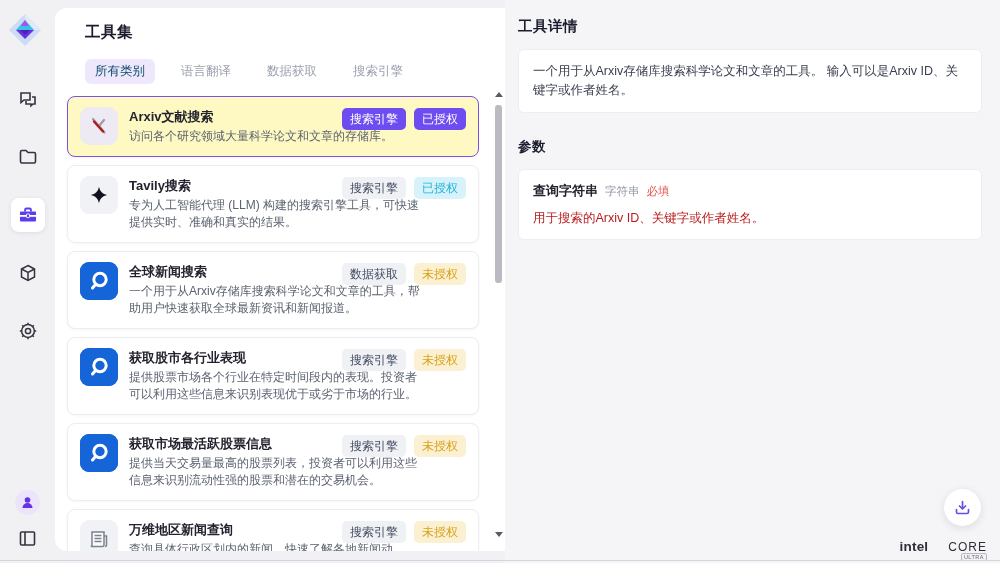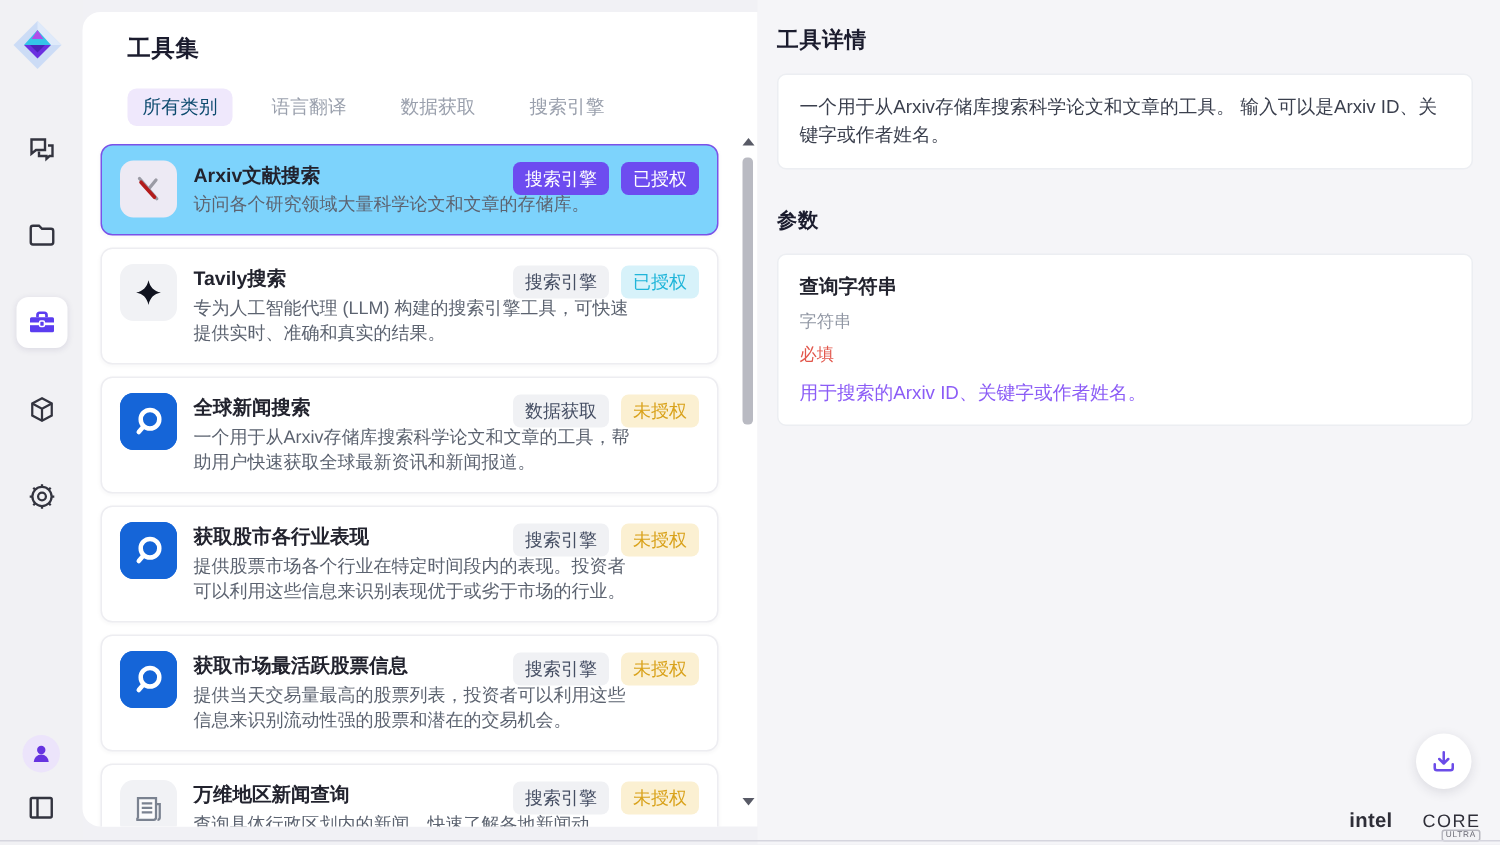--- a/index.html
+++ b/index.html
@@ -24,21 +24,21 @@
 
   
   .list-panel { position: absolute; left: 55px; top: 8px; width: 450px; height: 543px; background: #fff; border-radius: 12px 0 0 12px; overflow: hidden; }
   .list-title { font-size: 15.5px; font-weight: bold; margin: 14px 0 0 30px; letter-spacing: .5px; }
   .tabs { display: flex; align-items: center; gap: 16px; margin: 16px 0 0 30px; }
   .tab { font-size: 12.5px; color: #9aa0ad; padding: 4px 10px; border-radius: 6px; cursor: pointer; white-space: nowrap; }
   .tab.active { background: #efe8fc; color: #0c4a6e; font-weight: normal; }
 
   .tool-list { margin: 12px 12px 0 12px; width: 412px; }
   .card { position: relative; border: 1px solid #ededf1; border-radius: 8px; background: #fff; padding: 10px 12px; margin-bottom: 8px; display: flex; gap: 11px; box-shadow: 0 1px 3px rgba(20,20,40,.04); cursor: pointer; }
-  .card.selected { border: 1.5px solid #7a52e8; background: #7dd3fc; }
+  .card.selected { border: 1.5px solid #7a52e8; background: #fef9c3; }
   .tool-icon { flex: 0 0 38px; width: 38px; height: 38px; border-radius: 9px; background: #f1f2f5; display: flex; align-items: center; justify-content: center; overflow: hidden; }
   .card.selected .tool-icon { background: #edeaf4; }
   .tool-icon.icon-news-search { background: #1565d8; }
   .tool-icon svg { display: block; }
   .card-title { font-size: 13px; font-weight: bold; color: #22232e; line-height: 19px; margin-bottom: 2px; }
   .card-desc { font-size: 12px; color: #5c6370; line-height: 17.5px; max-width: 292px; }
   .card-badges { position: absolute; top: 11px; right: 12px; display: flex; gap: 8px; }
   .badge { font-size: 12px; line-height: 1; padding: 5px 8px; border-radius: 5px; white-space: nowrap; }
   .badge-purple-solid { background: #6d4cf0; color: #ffffff; }
   .badge-gray { background: #f0f1f4; color: #454e63; }
@@ -51,25 +51,25 @@
   .scroll-arrow.up { top: 0; border-bottom: 5px solid #585a66; }
   .scroll-arrow.down { bottom: 0; border-top: 5px solid #585a66; }
   .scroll-thumb { position: absolute; left: 1px; top: 13px; width: 7px; height: 178px; background: #b9bac2; border-radius: 3px; cursor: pointer; }
 
   
   .detail-panel { position: absolute; left: 505px; top: 0; width: 495px; height: 100%; background: #f5f5f8; padding: 17px 18px 0 13px; }
   .detail-title { font-size: 14.5px; font-weight: bold; letter-spacing: .5px; }
   .section-heading { font-size: 13.5px; font-weight: bold; margin-top: 25px; letter-spacing: .5px; }
   .detail-box { background: #fff; border: 1px solid #eceef2; border-radius: 6px; margin-top: 13px; padding: 12px 14px; }
   .intro-text { font-size: 12.5px; color: #3a3f4d; line-height: 1.5; }
-  .param-line { display: flex; align-items: baseline; gap: 7px; flex-direction: column; }
+  .param-line { display: flex; align-items: baseline; gap: 7px; }
   .param-name { font-size: 13px; font-weight: bold; color: #22232e; }
   .param-type { font-size: 11.5px; color: #9096a3; }
   .param-required { font-size: 11.5px; color: #e2574c; }
-  .param-desc { font-size: 12.5px; color: #8b5cf6; margin-top: 9px; line-height: 1.5; }
+  .param-desc { font-size: 12.5px; color: #b91c1c; margin-top: 9px; line-height: 1.5; }
 
   
   .download-fab { position: absolute; right: 19px; bottom: 37px; width: 37px; height: 37px; border-radius: 50%; background: #fff; box-shadow: 0 2px 8px rgba(30,30,60,.12); display: flex; align-items: center; justify-content: center; cursor: pointer; }
   .intel-logo { position: absolute; right: 13px; bottom: 9px; display: flex; align-items: baseline; gap: 20px; }
   .intel-word { font-size: 13.5px; font-weight: bold; color: #2e2e38; letter-spacing: .2px; }
   .core-word { font-size: 12px; color: #2e2e38; letter-spacing: 1px; font-weight: normal; text-align: center; }
   .ultra-badge { position: absolute; right: 0; bottom: -7px; font-size: 5.5px; color: #6a6a74; border: 1px solid #b8b8c0; border-radius: 2px; padding: 0 2px; letter-spacing: .5px; background: #f2f2f5; }
 </style>
 </head>
 <body>

